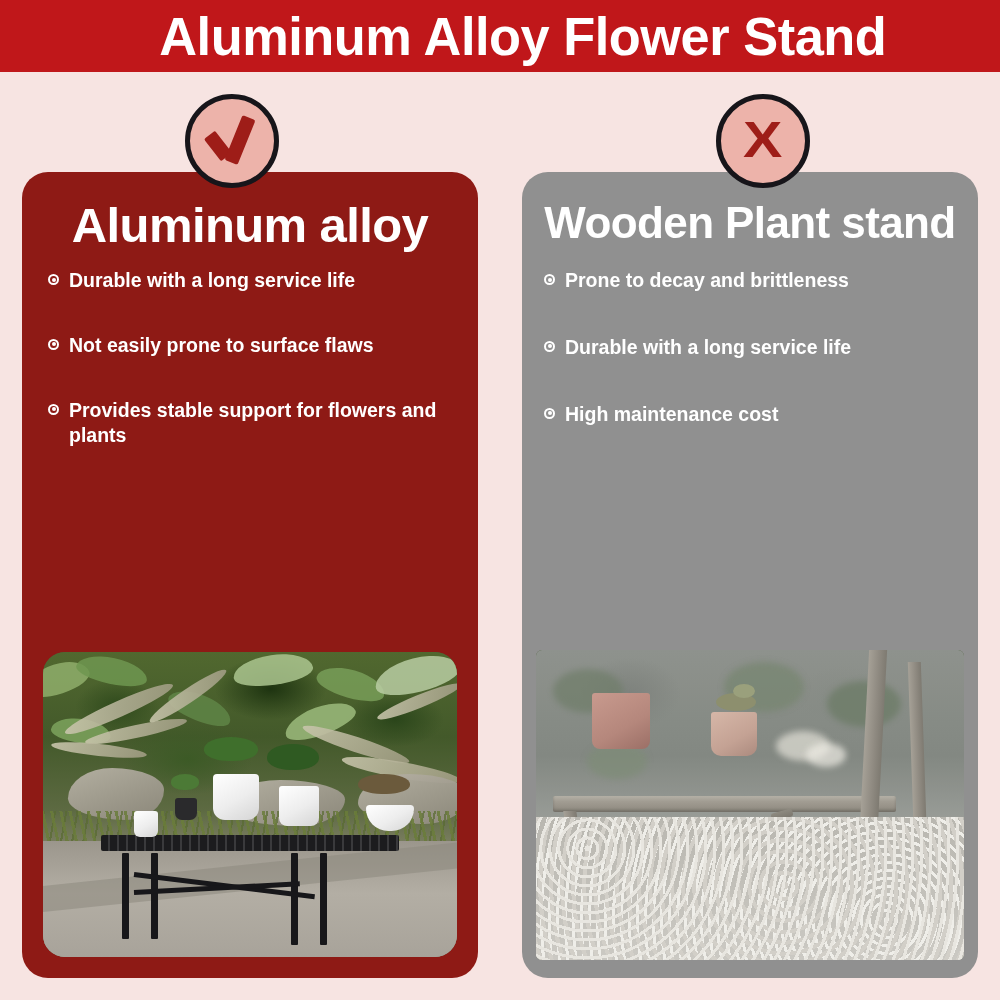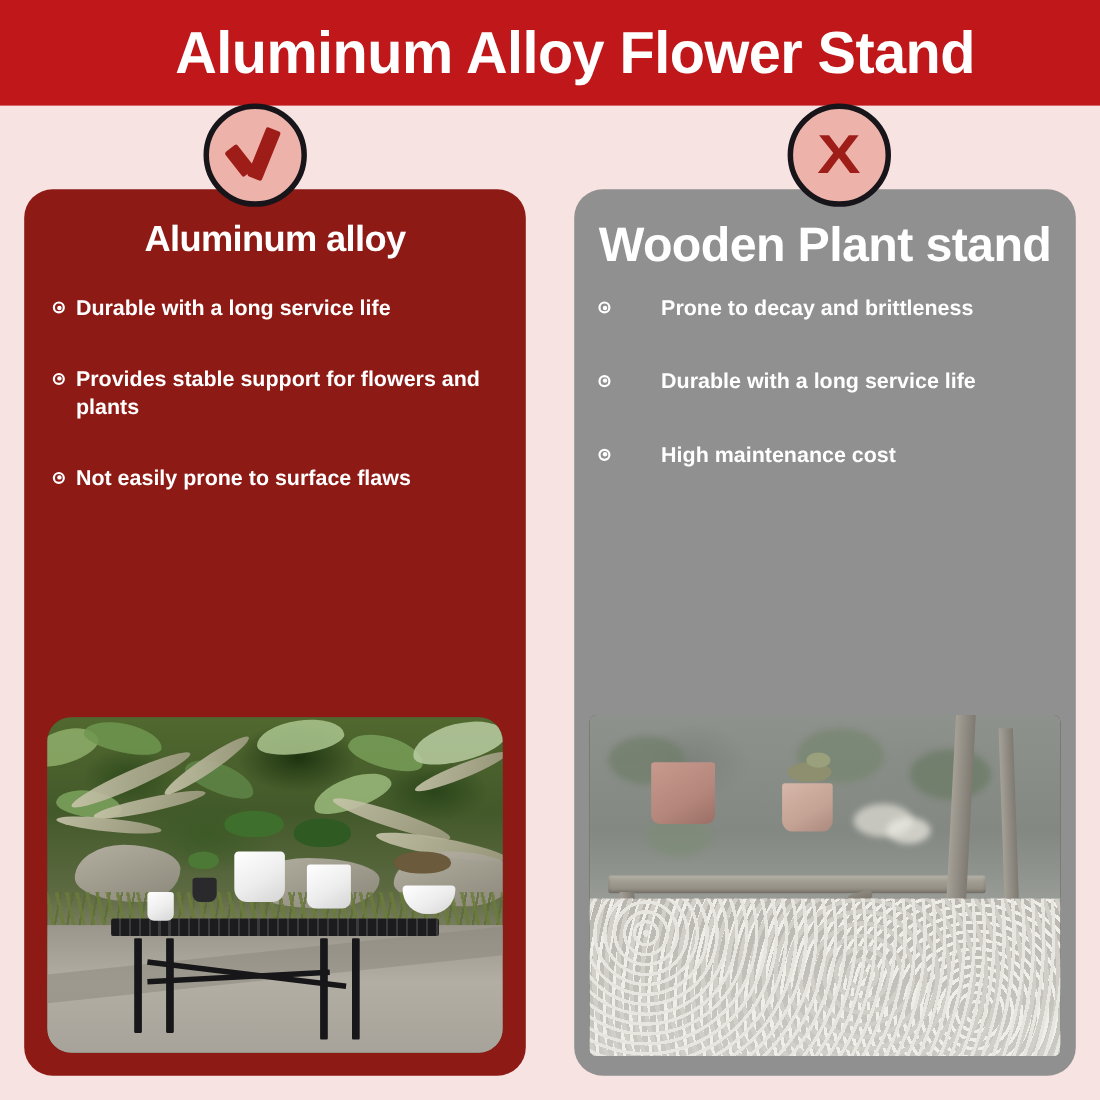--- a/index.html
+++ b/index.html
@@ -14,21 +14,21 @@
     font-family: "Liberation Sans", sans-serif;
     background: #f7e4e2;
     position: relative;
   }
 
   
   .header-band {
     position: absolute;
     left: 0; top: 0;
     width: 1000px;
-    height: 96px;
+    height: 72px;
     background: #c0171a;
     display: flex;
     align-items: center;
     justify-content: center;
     padding-left: 45px;
   }
   .header-title {
     color: #ffffff;
     font-size: 54px;
     font-weight: bold;
@@ -50,21 +50,21 @@
   .panel-left  { left: 22px;  background: #8e1a15; }
   .panel-right { left: 522px; background: #909090; }
 
   .panel-heading {
     position: absolute;
     top: 28px;
     left: 0;
     width: 100%;
     text-align: center;
     color: #ffffff;
-    font-size: 33px;
+    font-size: 49px;
     font-weight: bold;
     line-height: 1.05;
     letter-spacing: -0.6px;
     white-space: nowrap;
   }
   .panel-right .panel-heading { font-size: 44px; }
 
   .bullet-list {
     position: absolute;
     top: 96px;
@@ -76,21 +76,21 @@
 
   .bullet-item {
     display: flex;
     align-items: flex-start;
     color: #ffffff;
     font-size: 19.5px;
     font-weight: bold;
     line-height: 1.28;
     margin-bottom: 40px;
   }
-  .panel-right .bullet-item { margin-bottom: 42px; gap: 36px; }
+  .panel-right .bullet-item { margin-bottom: 42px; }
 
   .bullet-marker {
     flex: 0 0 auto;
     width: 11px;
     height: 11px;
     border: 2px solid #ffffff;
     border-radius: 50%;
     margin-top: 6px;
     margin-right: 10px;
     position: relative;
@@ -323,25 +323,25 @@
 <div class="panel panel-left">
   <div class="panel-heading">Aluminum alloy</div>
 
   <ul class="bullet-list">
     <li class="bullet-item">
       <span class="bullet-marker"></span>
       <span class="bullet-text">Durable with a long service life</span>
     </li>
     <li class="bullet-item">
       <span class="bullet-marker"></span>
+      <span class="bullet-text">Not easily prone to surface flaws</span>
+    </li>
+    <li class="bullet-item">
+      <span class="bullet-marker"></span>
       <span class="bullet-text">Provides stable support for flowers and plants</span>
-    </li>
-    <li class="bullet-item">
-      <span class="bullet-marker"></span>
-      <span class="bullet-text">Not easily prone to surface flaws</span>
     </li>
   </ul>
 
   <div class="photo photo-left">
     <div class="gp-bg"></div>
 
     <div class="gp-leaf" style="left:-4%;top:4%;width:64px;height:30px;background:#8fae6b;transform:rotate(-18deg);"></div>
     <div class="gp-leaf" style="left:8%;top:2%;width:72px;height:26px;background:#6e9650;transform:rotate(12deg);"></div>
     <div class="gp-leaf" style="left:46%;top:1%;width:80px;height:30px;background:#acc58f;transform:rotate(-8deg);"></div>
     <div class="gp-leaf" style="left:66%;top:6%;width:70px;height:28px;background:#789e58;transform:rotate(16deg);"></div>

